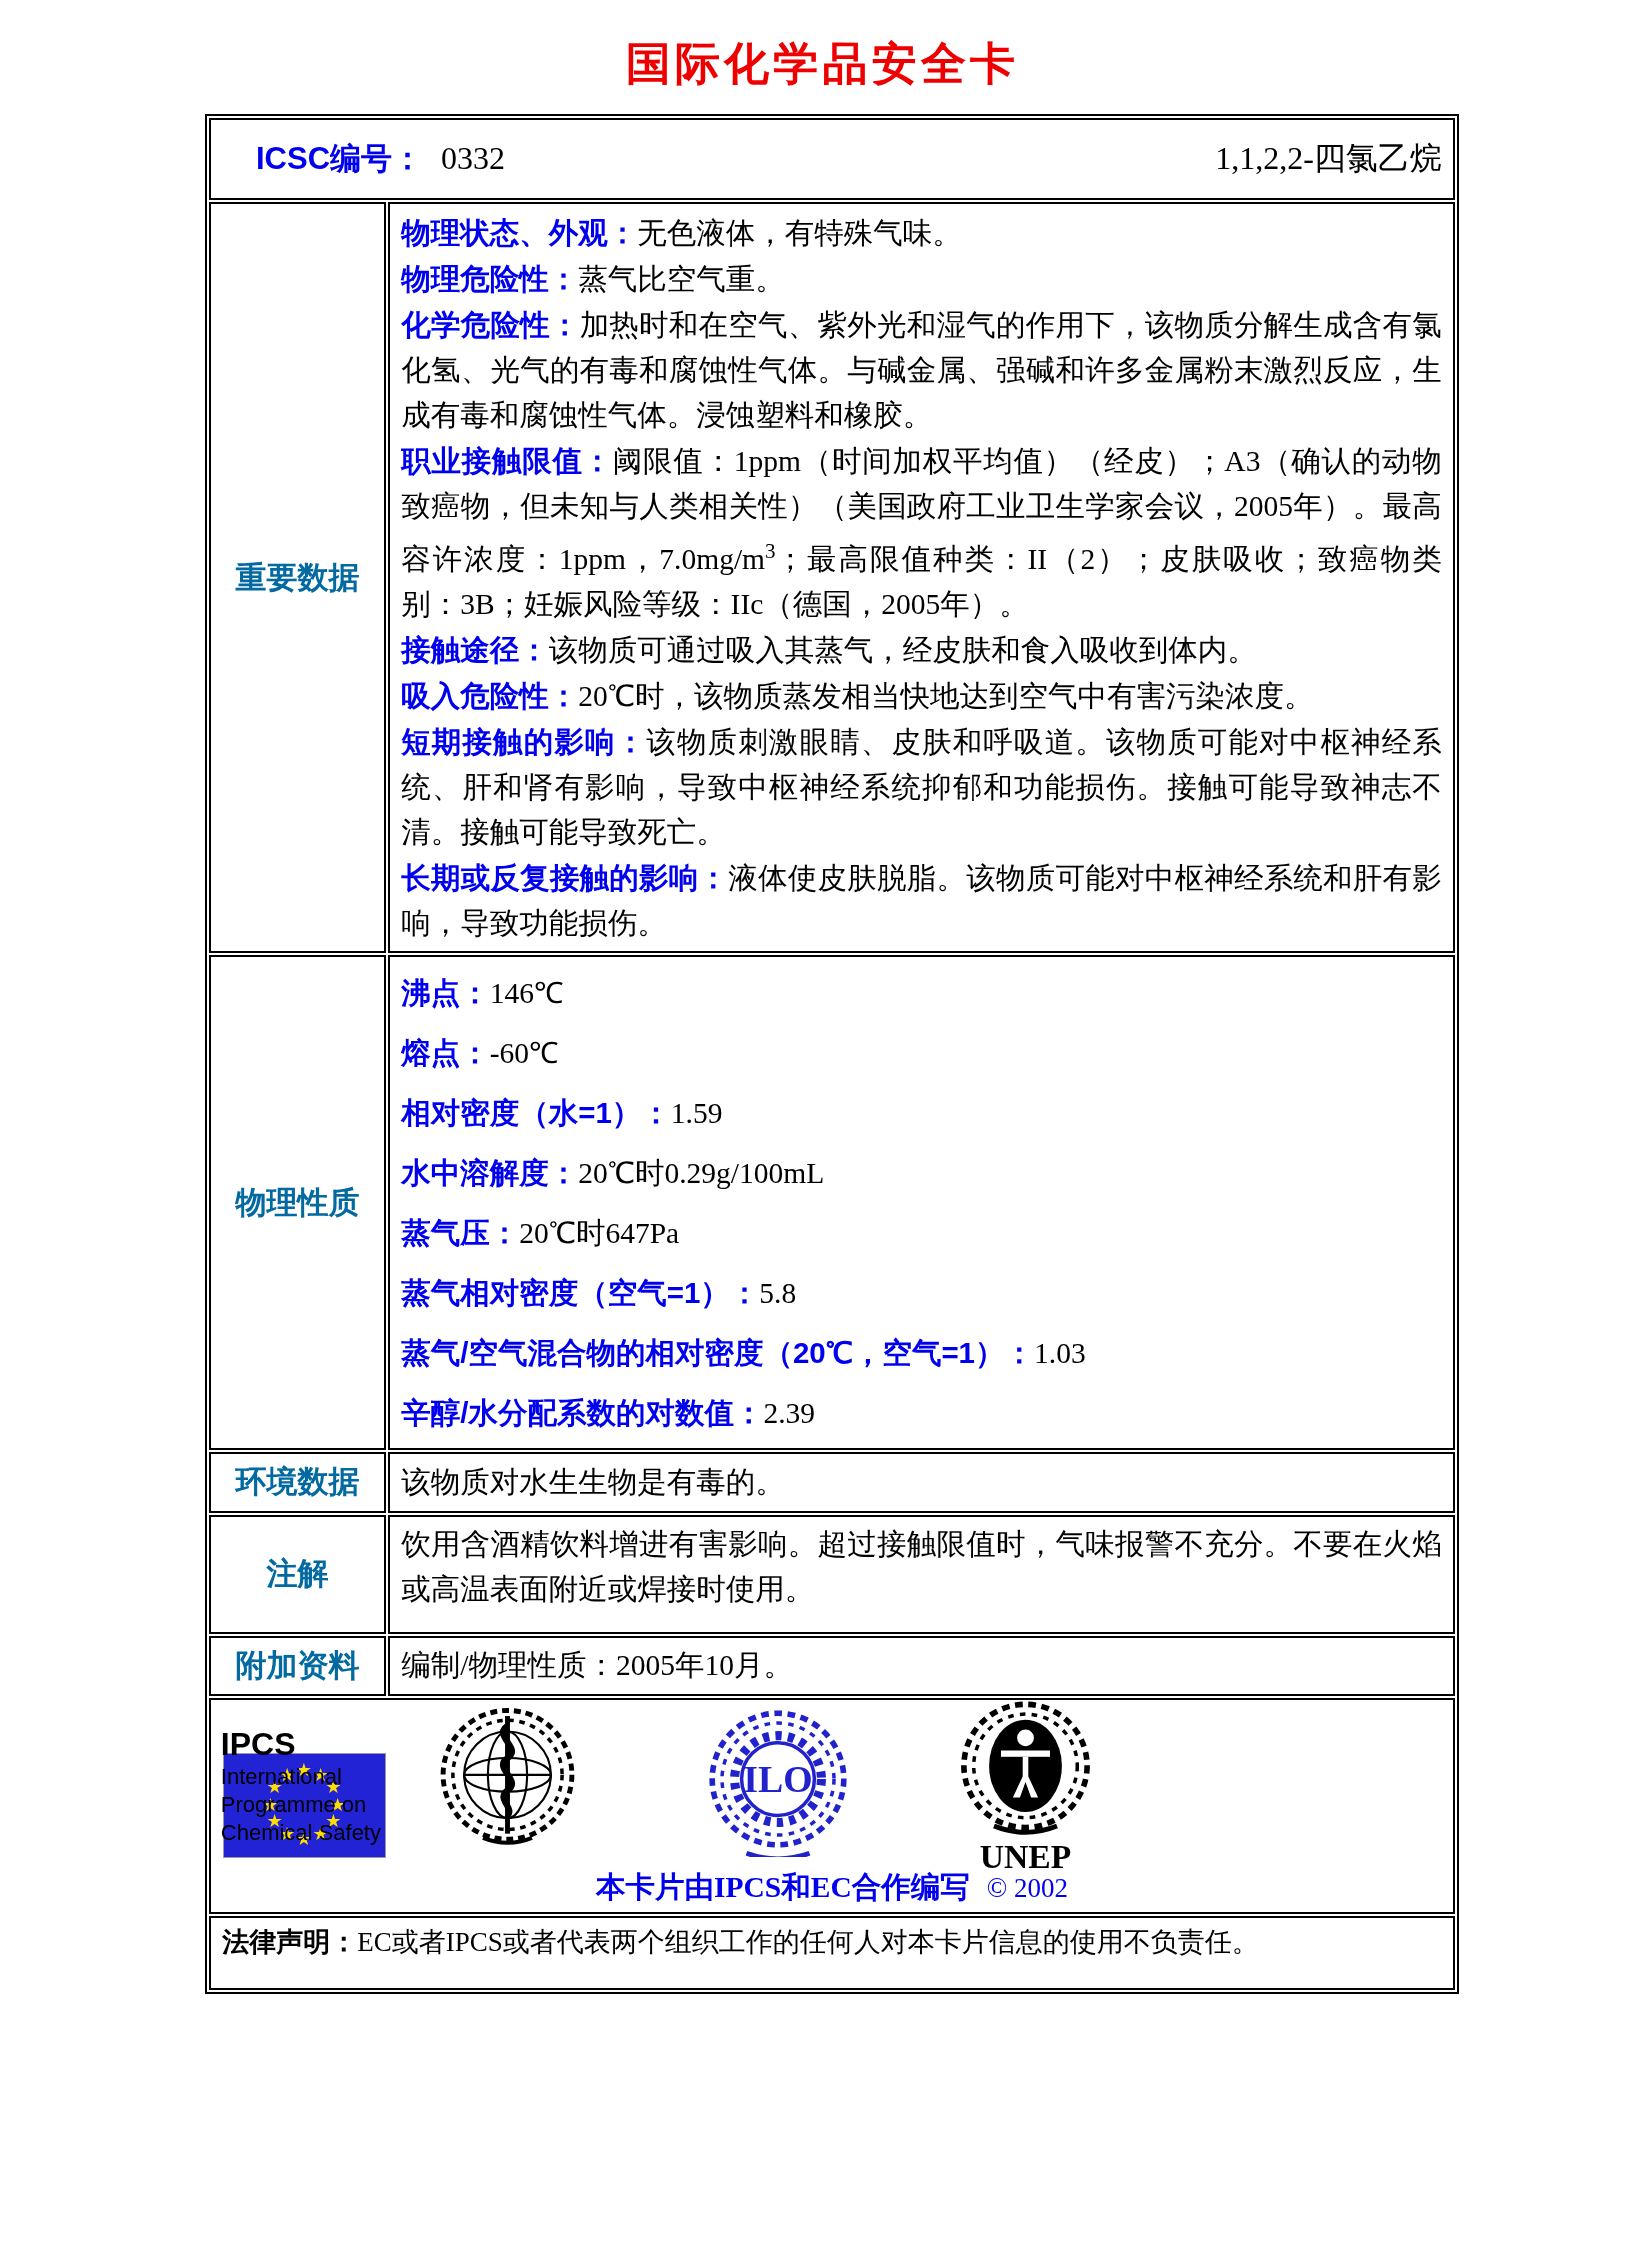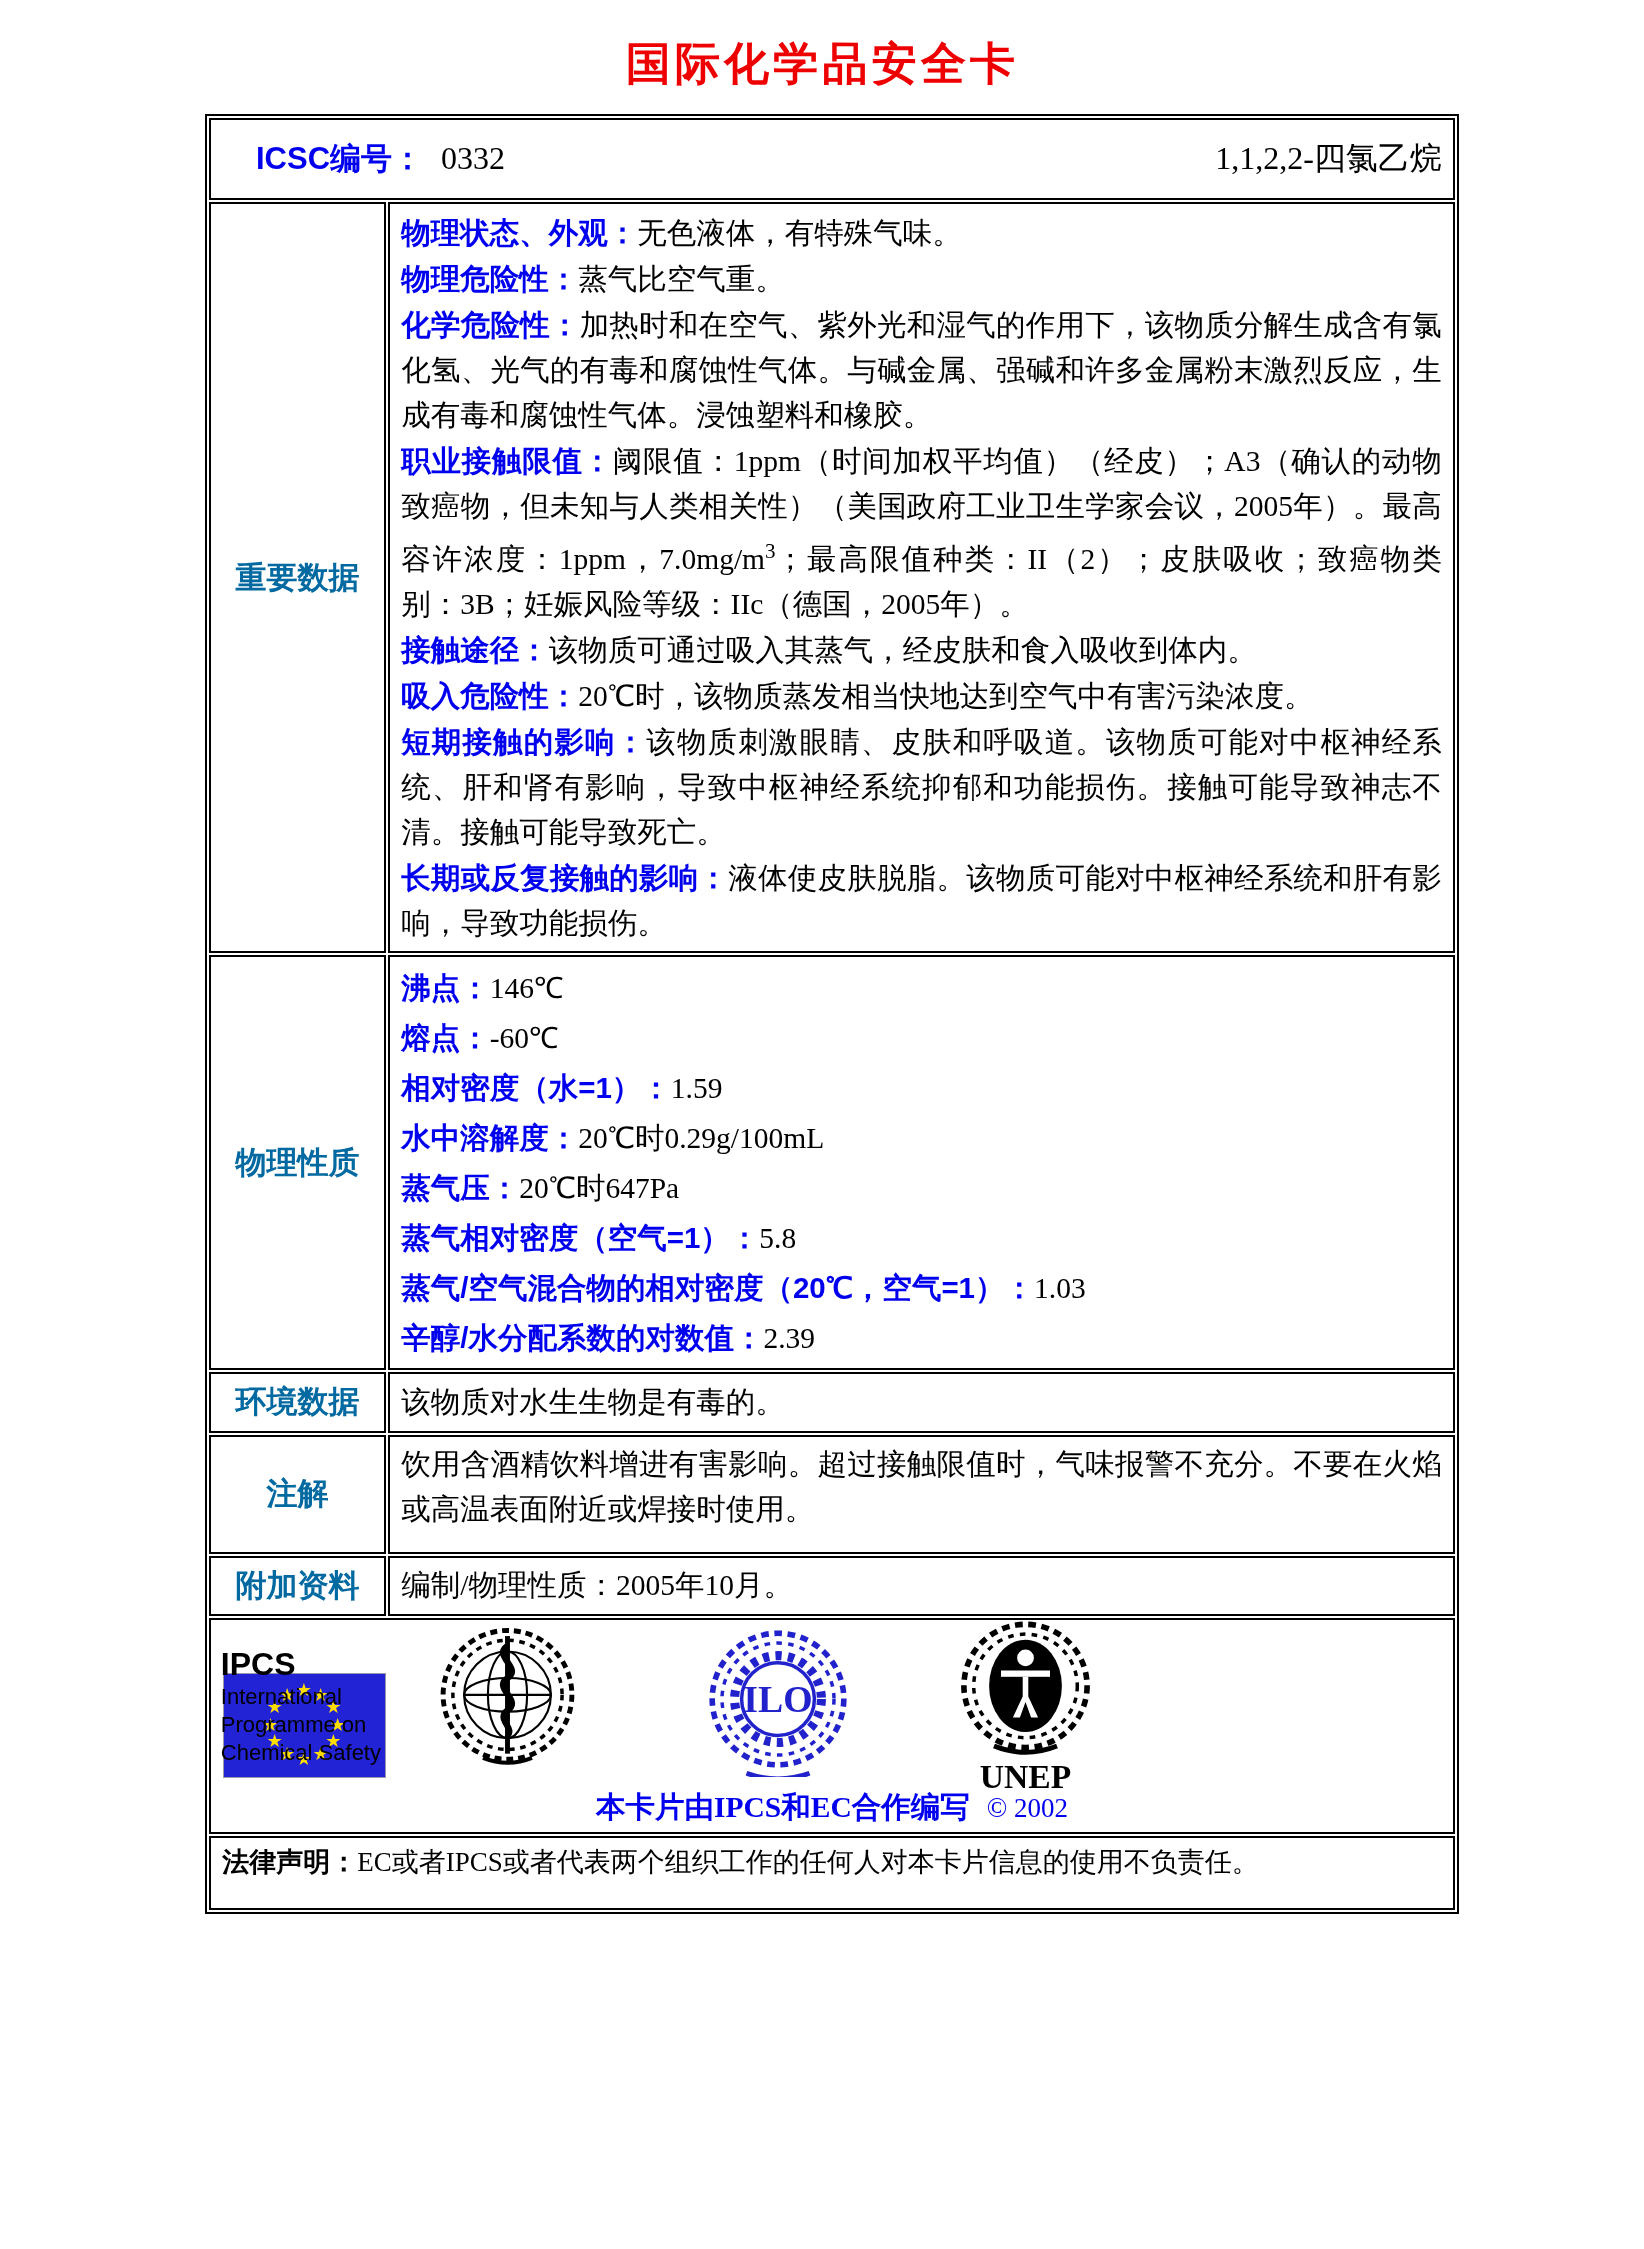--- a/index.html
+++ b/index.html
@@ -24,21 +24,21 @@
     font-family:"Liberation Sans", sans-serif;
   }
   .hdr td{height:67px;padding-left:45px;}
   .hdrflex{display:flex;justify-content:space-between;align-items:center;}
   .icsc-label{color:#0000ee;font-weight:bold;font-size:31px;font-family:"Liberation Sans", sans-serif;}
   .icsc-value{color:#000;font-size:32px;margin-left:18px;}
   .chem-name{color:#000;font-size:32px;}
   .content{vertical-align:top;margin-left:16px;}
   .content p{margin:0;font-size:29.5px;line-height:45px;color:#000;text-align:justify;}
   .blue-label{color:#0000ee;font-weight:bold;font-family:"Liberation Sans", sans-serif;}
-  .phys p{line-height:50px;}
+  .phys p{line-height:60px;}
   .imp{min-height:807px;}
   .physmin{min-height:397px;}
   .envmin{min-height:49px;}
   .notemin{min-height:104px;line-height:51px;}
   .addmin{min-height:41px;}
   sup.m3{font-size:21px;vertical-align:super;}
   
   .logos-cell{height:188px;position:relative;padding:12px;}
   .ipcs-block{position:absolute;left:9.8px;top:25px;font-family:"Liberation Sans", sans-serif;}
   .ipcs-acronym{font-size:32px;font-weight:bold;line-height:38px;}

